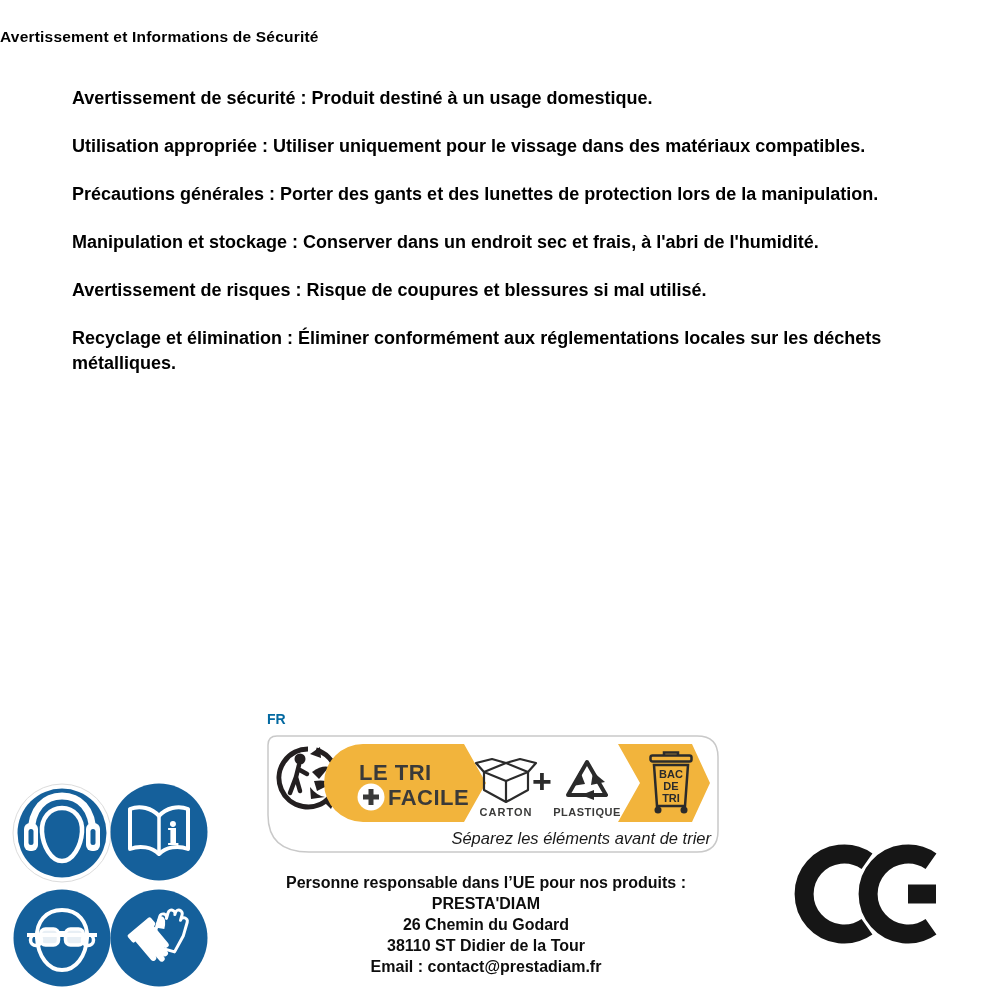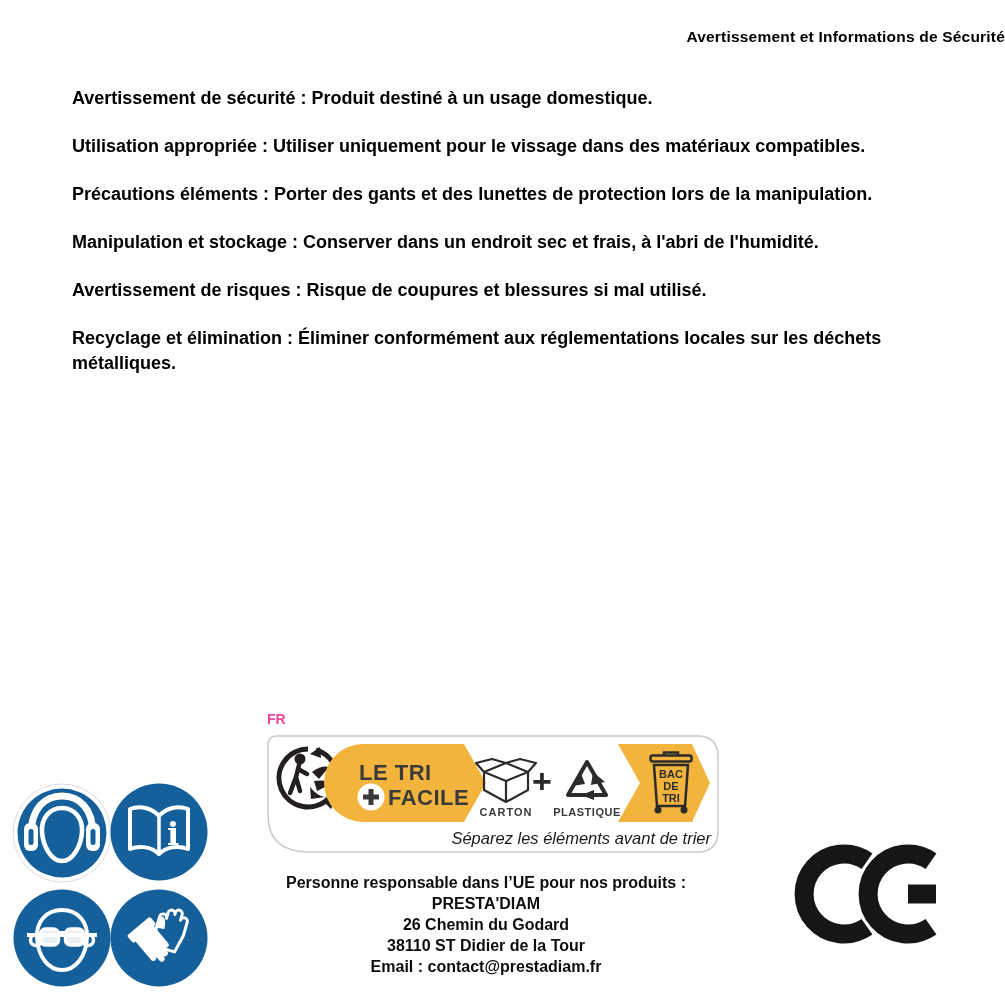--- a/index.html
+++ b/index.html
@@ -1,47 +1,47 @@
 <!DOCTYPE html>
 <html><head>
 <meta charset="utf-8">
 <style>
   html,body{margin:0;padding:0;}
   body{
     position:relative;width:1005px;height:1005px;background:#ffffff;
     font-family:"Liberation Sans",sans-serif;color:#000;overflow:hidden;
   }
   .title{
-    position:absolute;top:28px;left:0;width:100%;text-align:right;
+    position:absolute;top:28px;left:0;width:100%;text-align:left;
     font-size:15.5px;font-weight:bold;letter-spacing:.2px;
   }
   .paras{position:absolute;top:86px;left:72px;width:860px;font-weight:bold;}
   .paras p{margin:0 0 23px 0;font-size:18px;line-height:25px;}
   .picto{position:absolute;width:100px;height:100px;}
   #picto-ear{left:12px;top:783px;}
   #picto-book{left:109px;top:782px;}
   #picto-goggles{left:12px;top:888px;}
   #picto-gloves{left:109px;top:888px;}
-  .fr-label{position:absolute;left:267px;top:711px;font-size:14px;font-weight:bold;color:#ec4899;}
+  .fr-label{position:absolute;left:267px;top:711px;font-size:14px;font-weight:bold;color:#0369a1;}
   #tri-label{position:absolute;left:267px;top:735px;}
   .company{
     position:absolute;left:236px;top:872px;width:500px;text-align:center;
     font-weight:bold;font-size:16px;line-height:21px;color:#0d0d0d;
   }
   #ce-mark{position:absolute;left:794px;top:844px;}
 </style>
 </head>
 <body>
 
 <div class="title">Avertissement et Informations de Sécurité</div>
 
 <div class="paras">
   <p>Avertissement de sécurité : Produit destiné à un usage domestique.</p>
   <p>Utilisation appropriée : Utiliser uniquement pour le vissage dans des matériaux compatibles.</p>
-  <p>Précautions éléments : Porter des gants et des lunettes de protection lors de la manipulation.</p>
+  <p>Précautions générales : Porter des gants et des lunettes de protection lors de la manipulation.</p>
   <p>Manipulation et stockage : Conserver dans un endroit sec et frais, à l'abri de l'humidité.</p>
   <p>Avertissement de risques : Risque de coupures et blessures si mal utilisé.</p>
   <p>Recyclage et élimination : Éliminer conformément aux réglementations locales sur les déchets métalliques.</p>
 </div>
 
 <svg id="picto-ear" class="picto" viewBox="0 0 100 100">
   <circle cx="50" cy="50" r="49" fill="#fff" stroke="#dcdcdc" stroke-width="1"></circle>
   <circle cx="50" cy="50" r="44.5" fill="#15609b"></circle>
   <path d="M19,52 C19,25 33,13 50,13 C67,13 81,25 81,52" fill="none" stroke="#fff" stroke-width="7"></path>
   <path d="M50,25 C62,25 71,35 70,49 C69,63 61,78 50,78 C39,78 31,63 30,49 C29,35 38,25 50,25 Z" fill="none" stroke="#fff" stroke-width="4.5"></path>

